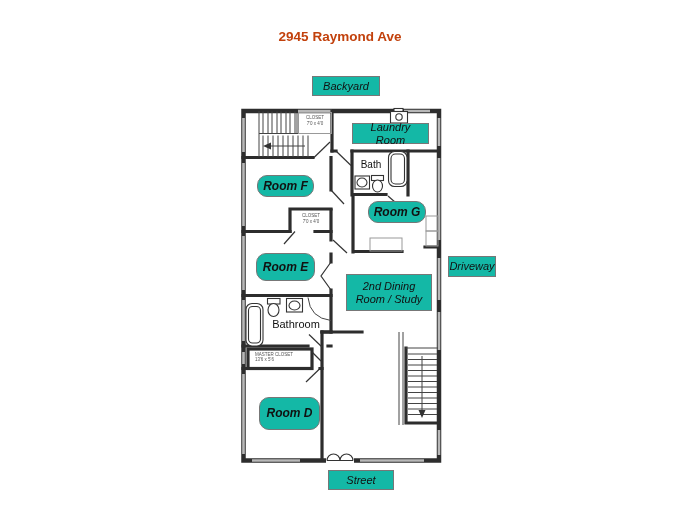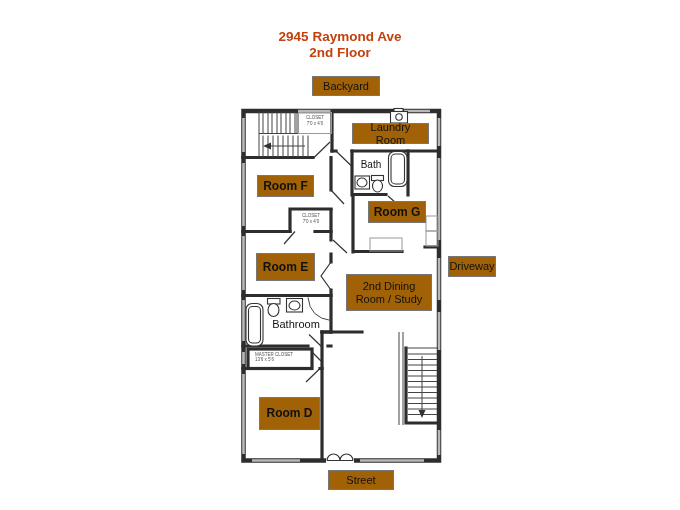--- a/index.html
+++ b/index.html
@@ -9,37 +9,36 @@
          font-size:13.5px;font-weight:bold;color:#c2410c;line-height:16px;}
   svg{position:absolute;top:0;left:0;}
   .wall{stroke:var(--wall,#2d2d2d);stroke-width:4.5;fill:none;stroke-linecap:square;}
   .wall2{stroke:var(--wall,#2d2d2d);stroke-width:3.2;fill:none;stroke-linecap:square;}
   .window{stroke:var(--window,#b8b8b8);stroke-width:2.6;fill:none;}
   .thin{stroke:#444;stroke-width:1;fill:none;}
   .fixture{stroke:#333;stroke-width:1.1;fill:#fff;}
   .door{stroke:#333;stroke-width:1.2;fill:none;}
   .lightbox{stroke:#999;stroke-width:1;fill:none;}
   .arrowhead{fill:#333;stroke:none;}
-  .plan-label{position:absolute;background:#a16207;border:1px solid var(--label-border,#777);
+  .plan-label{position:absolute;background:#14b8a6;border:1px solid var(--label-border,#777);
       display:flex;align-items:center;justify-content:center;text-align:center;
-      font-size:11px;color:#111;line-height:13px;box-sizing:border-box;padding:1px 2px;}
-  .plan-label.bold{font-weight:bold;font-size:12px;}
+      font-size:11px;color:#111;line-height:13px;box-sizing:border-box;padding:1px 2px;font-style:italic;}
+  .plan-label.bold{font-weight:bold;font-size:12px;border-radius:10px;}
   .plain{position:absolute;background:transparent;border:none;display:flex;
       align-items:center;justify-content:center;text-align:center;font-size:11px;color:#111;}
   .tinytxt{position:absolute;font-size:4.5px;line-height:5.5px;color:#555;
       text-align:center;letter-spacing:0;}
 </style>
 </head>
 <body>
 
 <div id="stage" style="--wall: #2d2d2d; --window: #b8b8b8; --label-border: #777777; --background: #ffffff;">
 
   <div class="title">
     <div>2945 Raymond Ave</div>
-    <div>2nd Floor</div>
   </div>
 
   <svg width="680" height="510" viewBox="0 0 680 510">
 
     <rect class="wall" x="243.5" y="111" width="195.5" height="349.5"></rect>
 
     <path class="window" d="M243.5,118 V152 M243.5,163 V226 M243.5,236 V290 M243.5,300 V341 M243.5,352 V364 M243.5,374 V454"></path>
     <path class="window" d="M298,111 H332 M404,111 H430"></path>
     <path class="window" d="M439,118 V146 M439,158 V240 M439,258 V300 M439,312 V350 M439,430 V455"></path>
     <path class="window" d="M252,460.5 H300 M360,460.5 H424"></path>

